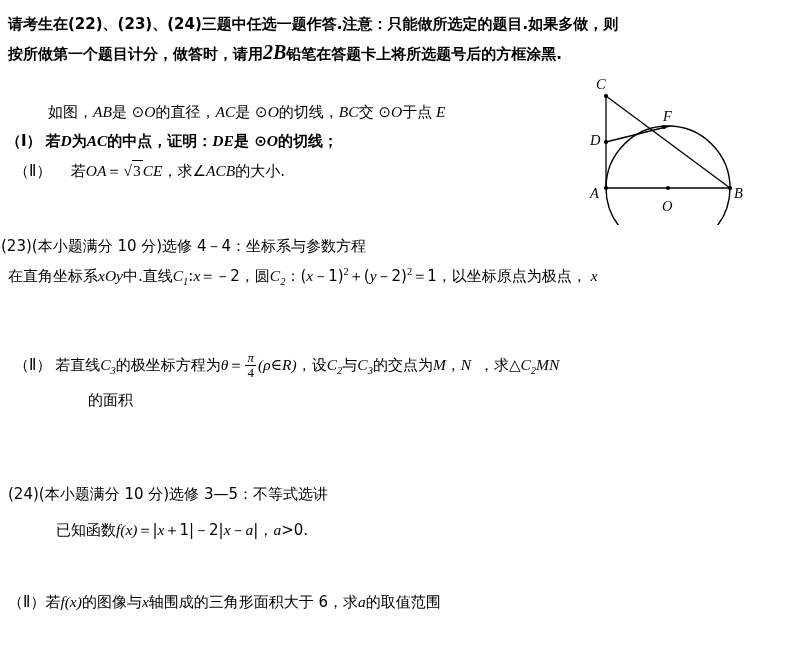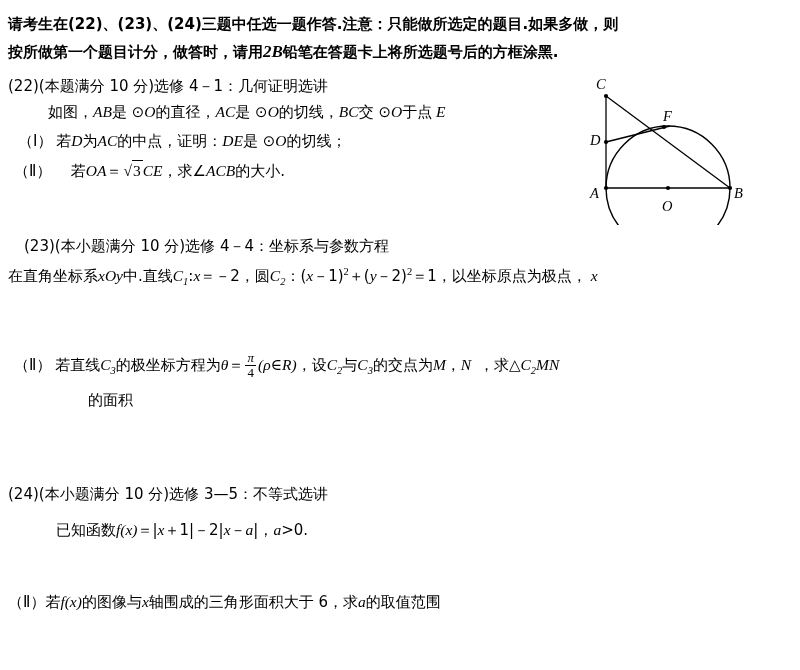--- a/index.html
+++ b/index.html
@@ -91,30 +91,29 @@
     font-family: "Liberation Serif", "DejaVu Serif", serif;
   }
 </style>
 </head>
 <body>
 
 <div class="page">
 
   <div class="line cnb" style="left:8px; top:14px;">请考生在(22)、(23)、(24)三题中任选一题作答.注意：只能做所选定的题目.如果多做，则</div>
   <div class="line" style="left:8px; top:42px;">
-    <span class="cnb">按所做第一个题目计分，做答时，请用</span><span class="it bold" style="font-size:17px;">2B</span><span class="cnb">铅笔在答题卡上将所选题号后的方框涂黑.</span>
+    <span class="cnb">按所做第一个题目计分，做答时，请用</span><span class="it bold" style="font-size:20px;">2B</span><span class="cnb">铅笔在答题卡上将所选题号后的方框涂黑.</span>
   </div>
 
-  <div class="line cn" style="left:8px; top:76px;">(22)(本题满分 10 分)选修 4－1：几何证明选讲</div>
 
   <div class="line" style="left:8px; top:102px;margin-left:40px;">
     <span class="cn">如图，</span><span class="it">AB</span><span class="cn">是 ⊙</span><span class="it">O</span><span class="cn">的直径，</span><span class="it">AC</span><span class="cn">是 ⊙</span><span class="it">O</span><span class="cn">的切线，</span><span class="it">BC</span><span class="cn">交 ⊙</span><span class="it">O</span><span class="cn">于点</span>&nbsp;<span class="it">E</span>
   </div>
 
-  <div class="line" style="left:18px; top:131px;">
+  <div class="line" style="left:6px; top:131px;font-weight:bold;">
     <span class="cn">（Ⅰ）</span>&nbsp;<span class="cn">若</span><span class="it">D</span><span class="cn">为</span><span class="it">AC</span><span class="cn">的中点，证明：</span><span class="it">DE</span><span class="cn">是 ⊙</span><span class="it">O</span><span class="cn">的切线；</span>
   </div>
 
   <div class="line" style="left:14px; top:160px;">
     <span class="cn">（Ⅱ）</span>&nbsp;&nbsp;&nbsp;&nbsp;&nbsp;<span class="cn">若</span><span class="it">OA</span><span class="cn">＝</span><span class="sqrt">√<span class="radicand">3</span></span><span class="it">CE</span><span class="cn">，求∠</span><span class="it">ACB</span><span class="cn">的大小.</span>
   </div>
 
   <div class="fig" style="left:540px; top:80px; width:250px; height:145px;">
     <svg width="250" height="145" viewBox="0 0 250 145">
 
@@ -136,21 +135,21 @@
       <circle cx="66" cy="62" r="2.1" fill="#000"></circle>
     </svg>
     <span class="figlabel" style="left:56px; top:-4px;">C</span>
     <span class="figlabel" style="left:123px; top:28px;">F</span>
     <span class="figlabel" style="left:50px; top:52px;">D</span>
     <span class="figlabel" style="left:50px; top:105px;">A</span>
     <span class="figlabel" style="left:122px; top:118px;">O</span>
     <span class="figlabel" style="left:194px; top:105px;">B</span>
   </div>
 
-  <div class="line cn" style="left:24px; top:236px;text-align:center;">(23)(本小题满分 10 分)选修 4－4：坐标系与参数方程</div>
+  <div class="line cn" style="left:1px; top:236px;text-align:center;">(23)(本小题满分 10 分)选修 4－4：坐标系与参数方程</div>
 
   <div class="line" style="left:8px; top:262px;">
     <span class="cn">在直角坐标系</span><span class="it">xOy</span><span class="cn">中.直线</span><span class="it">C</span><span class="sub it">1</span><span class="cn">:</span><span class="it">x</span><span class="cn">＝－2，圆</span><span class="it">C</span><span class="sub it">2</span><span class="cn">：(</span><span class="it">x</span><span class="cn">－1)</span><span class="sup">2</span><span class="cn">＋(</span><span class="it">y</span><span class="cn">－2)</span><span class="sup">2</span><span class="cn">＝1，以坐标原点为极点，</span>&nbsp;<span class="it">x</span>
   </div>
 
 
 
   <div class="line" style="left:14px; top:352px;">
     <span class="cn">（Ⅱ）</span>&nbsp;<span class="cn">若直线</span><span class="it">C</span><span class="sub it">3</span><span class="cn">的极坐标方程为</span><span class="it">θ</span><span class="cn">＝</span><span class="frac"><span class="num">π</span><span class="den">4</span></span><span class="it">(ρ∈R)</span><span class="cn">，设</span><span class="it">C</span><span class="sub it">2</span><span class="cn">与</span><span class="it">C</span><span class="sub it">3</span><span class="cn">的交点为</span><span class="it">M</span><span class="cn">，</span><span class="it">N</span>&nbsp;&nbsp;<span class="cn">，求△</span><span class="it">C</span><span class="sub it">2</span><span class="it">MN</span>
   </div>

